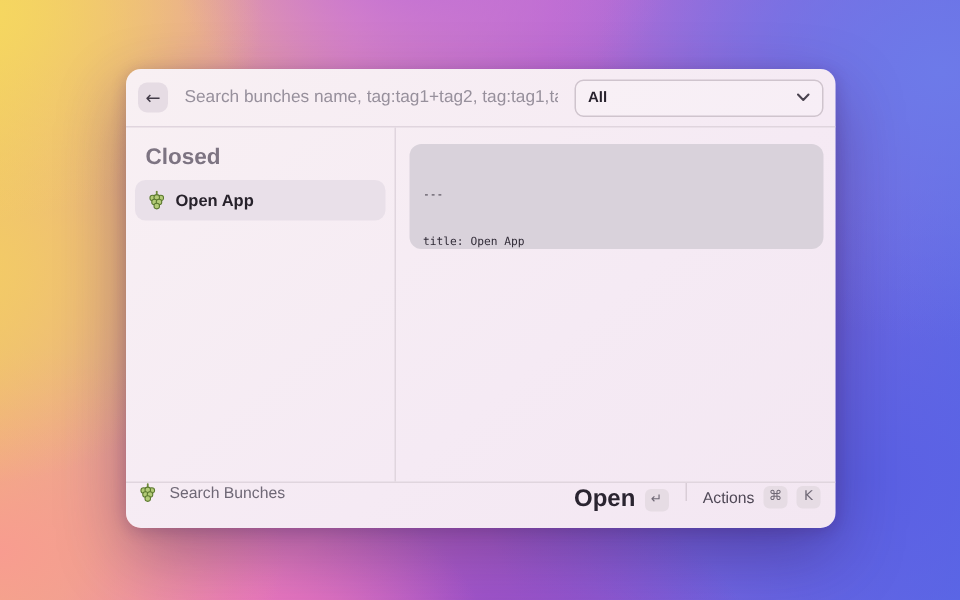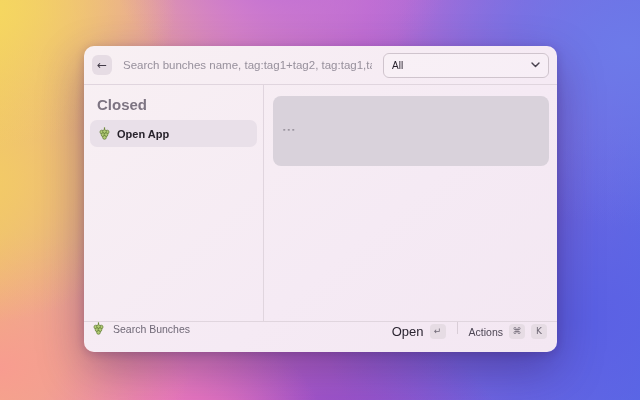--- a/index.html
+++ b/index.html
@@ -37,21 +37,21 @@
   .search-input{
     flex:1;min-width:0;border:none;outline:none;background:transparent;
     font-family:"Liberation Sans",sans-serif;font-size:11.5px;color:#3a3440;
   }
   .search-input::placeholder{color:#97909c;opacity:1;}
   .dropdown{
     flex:0 0 auto;width:148px;height:23px;border:1px solid #cfc4cd;border-radius:6px;
     background:rgba(255,255,255,.22);display:flex;align-items:center;
     justify-content:space-between;padding:0 8px;cursor:pointer;
   }
-  .dropdown-value{font-size:10px;font-weight:400;color:#28222d;text-align:center;}
+  .dropdown-value{font-size:10px;font-weight:700;color:#28222d;text-align:center;}
   .hdiv{height:1px;background:#e0d5de;flex:0 0 1px;}
   .body{flex:1;display:flex;min-height:0;}
   .left-panel{width:179px;flex:0 0 179px;padding:5px 6px;box-sizing:border-box;}
   .section-label{font-size:15px;font-weight:600;color:#7d7482;margin:6px 0 7px 7px;}
   .list-item{
     height:27px;border-radius:7px;background:#e9e0e9;display:flex;align-items:center;
     gap:6px;padding:0 8px;cursor:pointer;
   }
   .list-item-label{font-size:11px;font-weight:600;color:#27222b;}
   .detail-panel{flex:1;border-left:1px solid #e0d5de;padding:11px 8px 11px 9px;box-sizing:border-box;}
@@ -60,21 +60,21 @@
     padding:8px 9px;font-family:"DejaVu Sans Mono",monospace;
     font-size:7.5px;line-height:10.4px;color:#322c38;white-space:pre;overflow:hidden;
   }
   .footer{
     height:30px;flex:0 0 30px;border-top:1px solid #e0d5de;
     display:flex;align-items:flex-start;padding:0 8px;gap:7px;
   }
   .footer-left{display:flex;align-items:center;gap:8px;flex:1;min-width:0;}
   .app-name{font-size:10.5px;color:#6f6876;}
   .action{display:flex;align-items:center;gap:6px;cursor:pointer;background:none;border:none;padding:2px 2px;}
-  .open-label{font-size:13px;font-weight:400;color:#2a2430;}
+  .open-label{font-size:16px;font-weight:700;color:#2a2430;}
   .actions-label{font-size:10.5px;font-weight:500;color:#4e4755;}
   .kbd{
     min-width:10px;height:15px;padding:0 3px;border-radius:4px;background:#e6dce4;
     color:#6f6875;font-size:9px;line-height:15px;text-align:center;
     font-family:"DejaVu Sans",sans-serif;
   }
   .vdiv{width:1px;height:12px;background:#d9cdd7;margin:0 2px;flex:0 0 1px;}
   .grape{flex:0 0 auto;display:block;}
 </style>
 </head>
@@ -112,20 +112,21 @@
           <circle cx="8.0" cy="7.7" r="1.85" fill="#b3cb77" stroke="#5d7a30" stroke-width="0.7"></circle>
           <circle cx="6.5" cy="10.4" r="1.85" fill="#b3cb77" stroke="#5d7a30" stroke-width="0.7"></circle>
         </svg>
         <span class="list-item-label">Open App</span>
       </div>
     </div>
 
     <div class="detail-panel">
       <div class="code-block">
         <div>---</div>
+        <div>title: Open App</div>
         
         
       </div>
     </div>
   </div>
 
   <div class="footer">
     <div class="footer-left">
       <svg class="grape" width="13" height="13" viewBox="0 0 13 13">
         <rect x="5.9" y="0.2" width="1.2" height="2.6" rx="0.5" fill="#6f8a3a"></rect>

